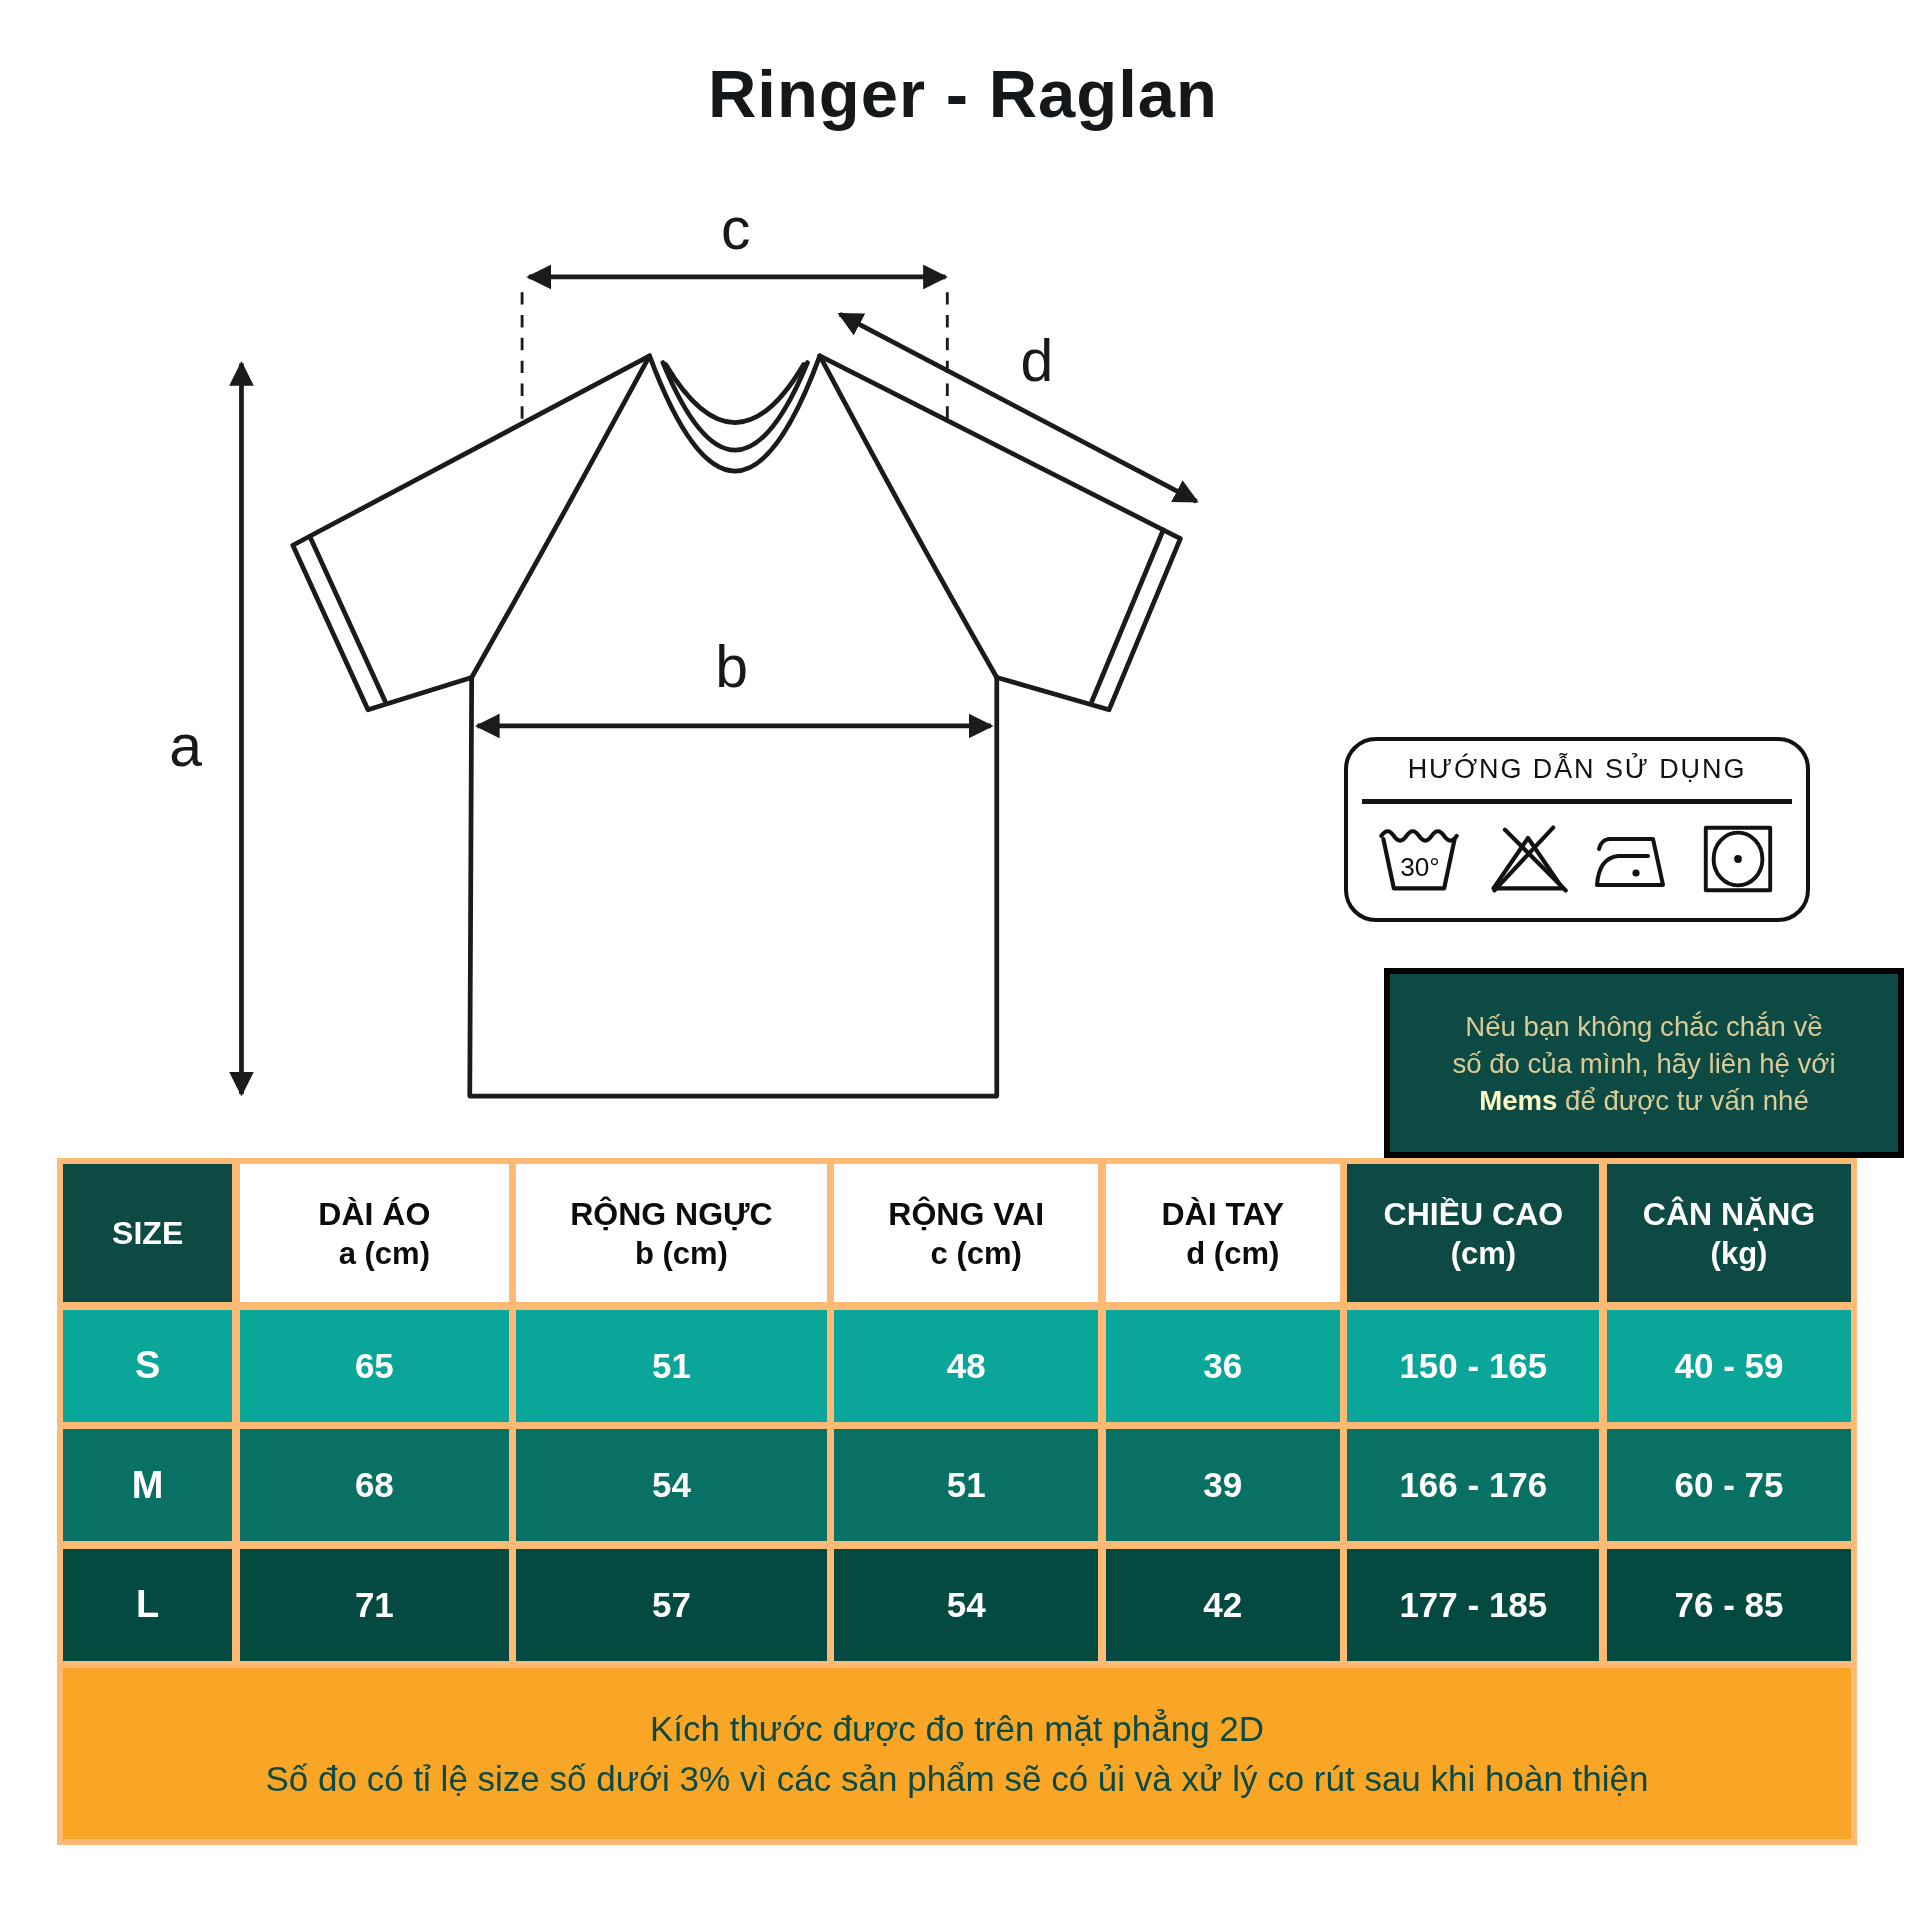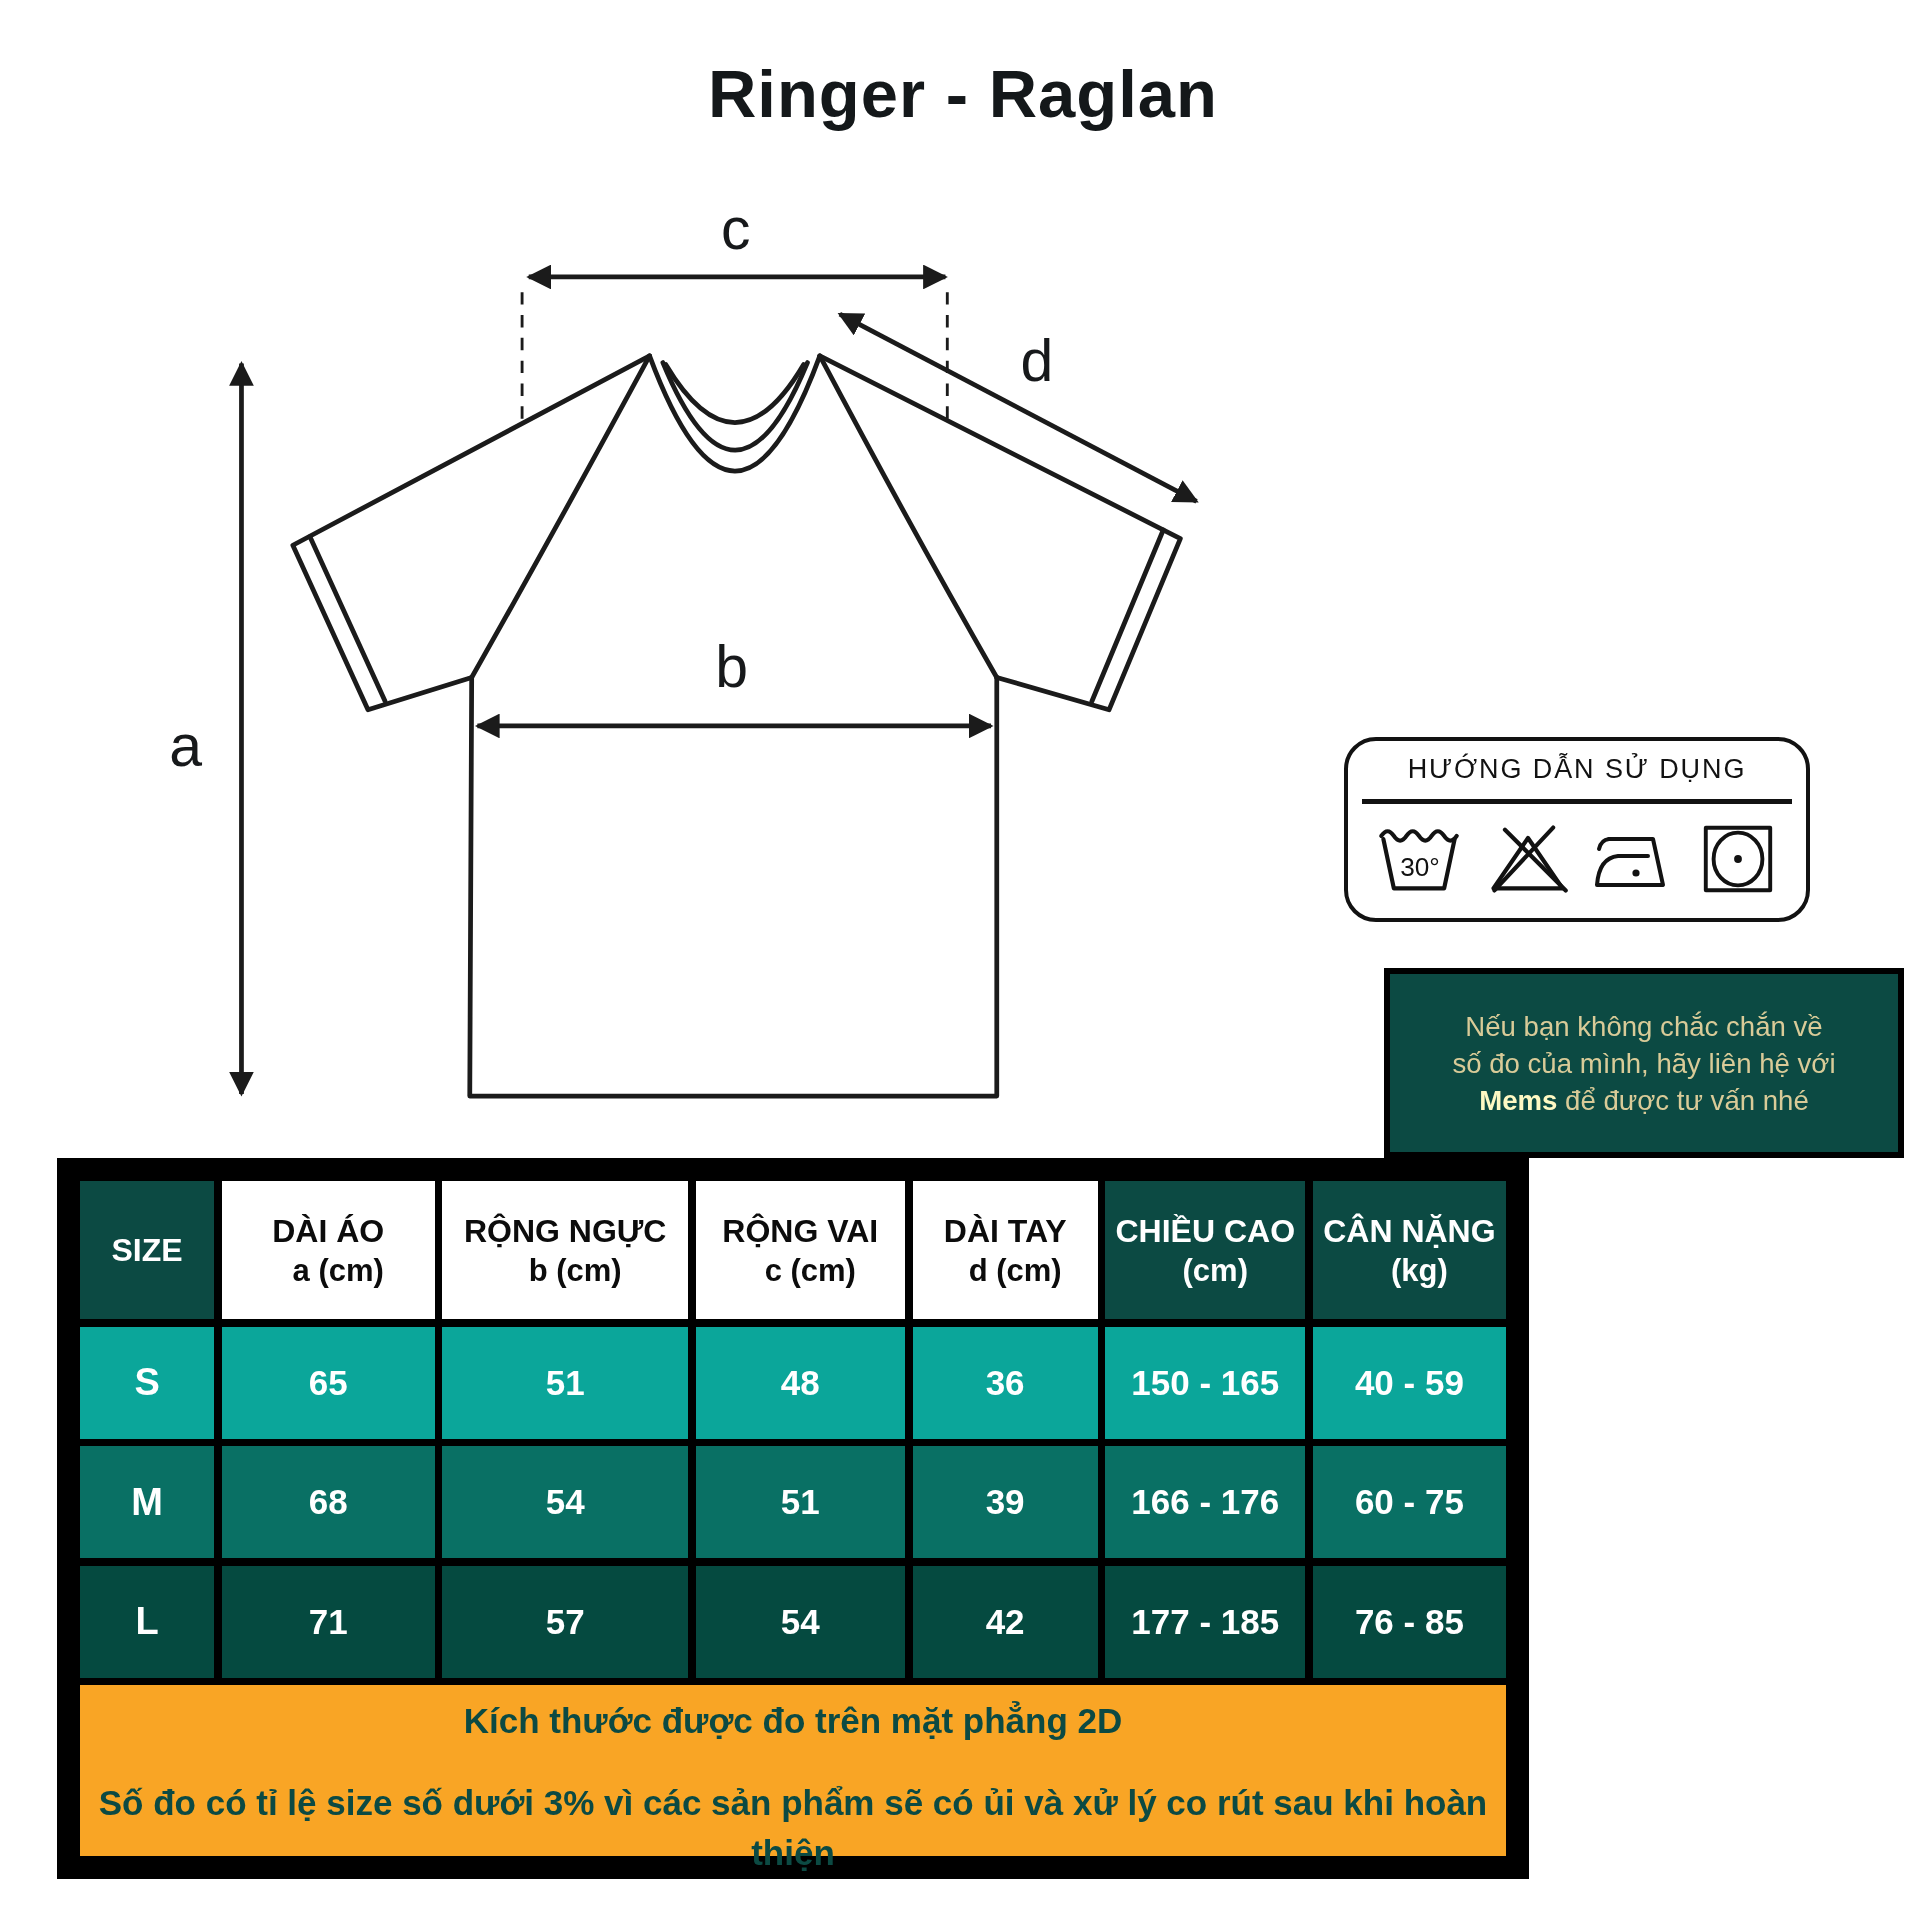--- a/index.html
+++ b/index.html
@@ -29,38 +29,38 @@
   .ci-temp { font-size:25px; fill:#121212; font-weight:400; }
 
   
   .note-box { position:absolute; left:1337px; top:968px; width:520px; height:190px;
     background:#0C4A43; border:6.7px solid #000; display:flex; flex-direction:column;
     justify-content:center; align-items:center; text-align:center;margin-left:47px; }
   .note-box div { color:#D9CB98; font-size:27.6px; line-height:37px; font-weight:400; }
   .note-box b { font-weight:700; color:#fef9c3; }
 
   
-  .size-table { position:absolute; left:57px; top:1158px; width:1472px; background:#000000;
-    display:grid; padding:23px; gap:7.6px;
+  .size-table { position:absolute; left:57px; top:1158px; width:1800px; background:#fdba74;
+    display:grid; padding:6px; gap:7.6px;
     grid-template-columns:184fr 292fr 337fr 287fr 254fr 274fr 265fr;
     grid-template-rows:138px 112px 112px 112px 171px; }
   .cell { display:flex; flex-direction:column; justify-content:center; align-items:center;
     text-align:center; }
   .hd { background:#0C4A43; color:#fff; }
   .hw { background:#fff; color:#0c0c0c; }
   .h1 { font-size:32px; font-weight:700; line-height:42px; }
   .h2 { font-size:31px; font-weight:700; line-height:38px;margin-left:20px; }
   .size-cell { font-size:38px; font-weight:700; color:#fff; }
   .val { font-size:35px; font-weight:700; color:#fff; }
   .c-s { background:#0BA69A; }
   .c-m { background:#097064; }
   .c-l { background:#054A40; }
   .banner { grid-column:1 / -1; background:#F9A525; display:flex; flex-direction:column;
     justify-content:center; align-items:center; text-align:center; }
-  .banner div { color:#0C4A43; font-size:35px; font-weight:700; line-height:50px;margin-top:32px; }
+  .banner div { color:#0C4A43; font-size:35px; font-weight:400; line-height:50px; }
 </style>
 </head>
 <body>
 
 <div id="stage">
 
   <div class="page-title">Ringer - Raglan</div>
 
   <svg class="diagram" width="1132" height="961" viewBox="120 165 1190 1010">
     <defs>

